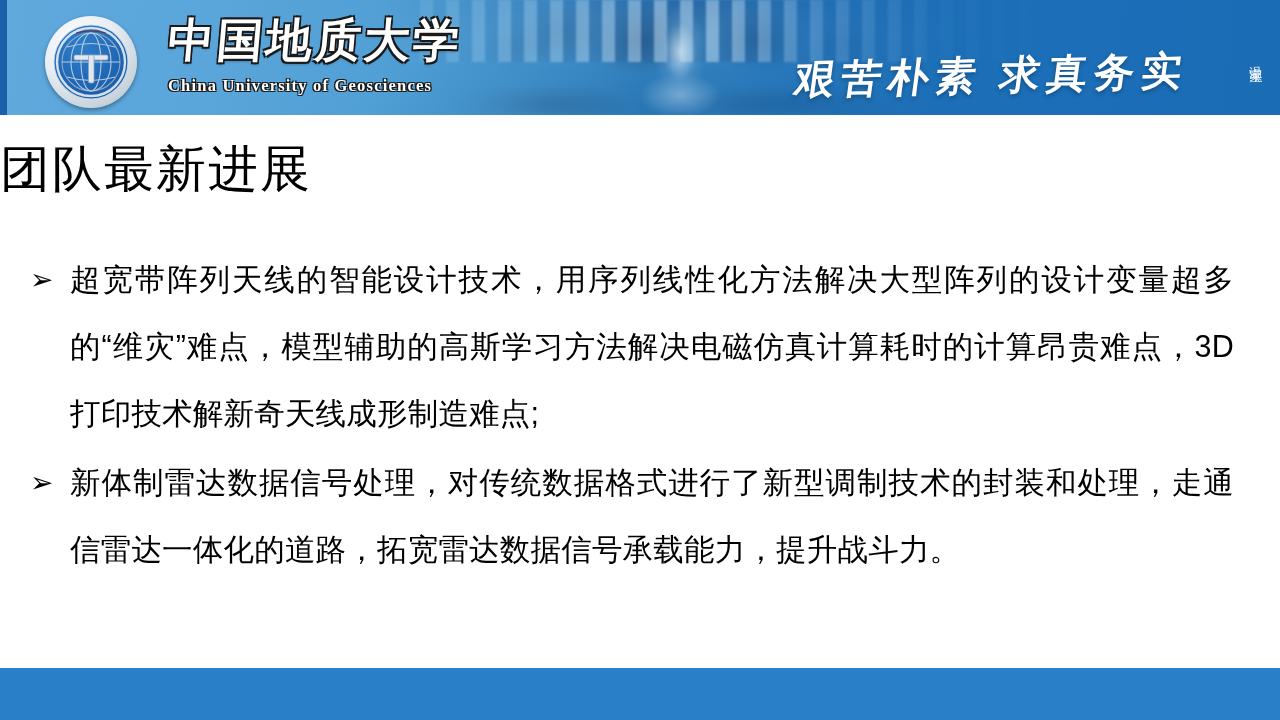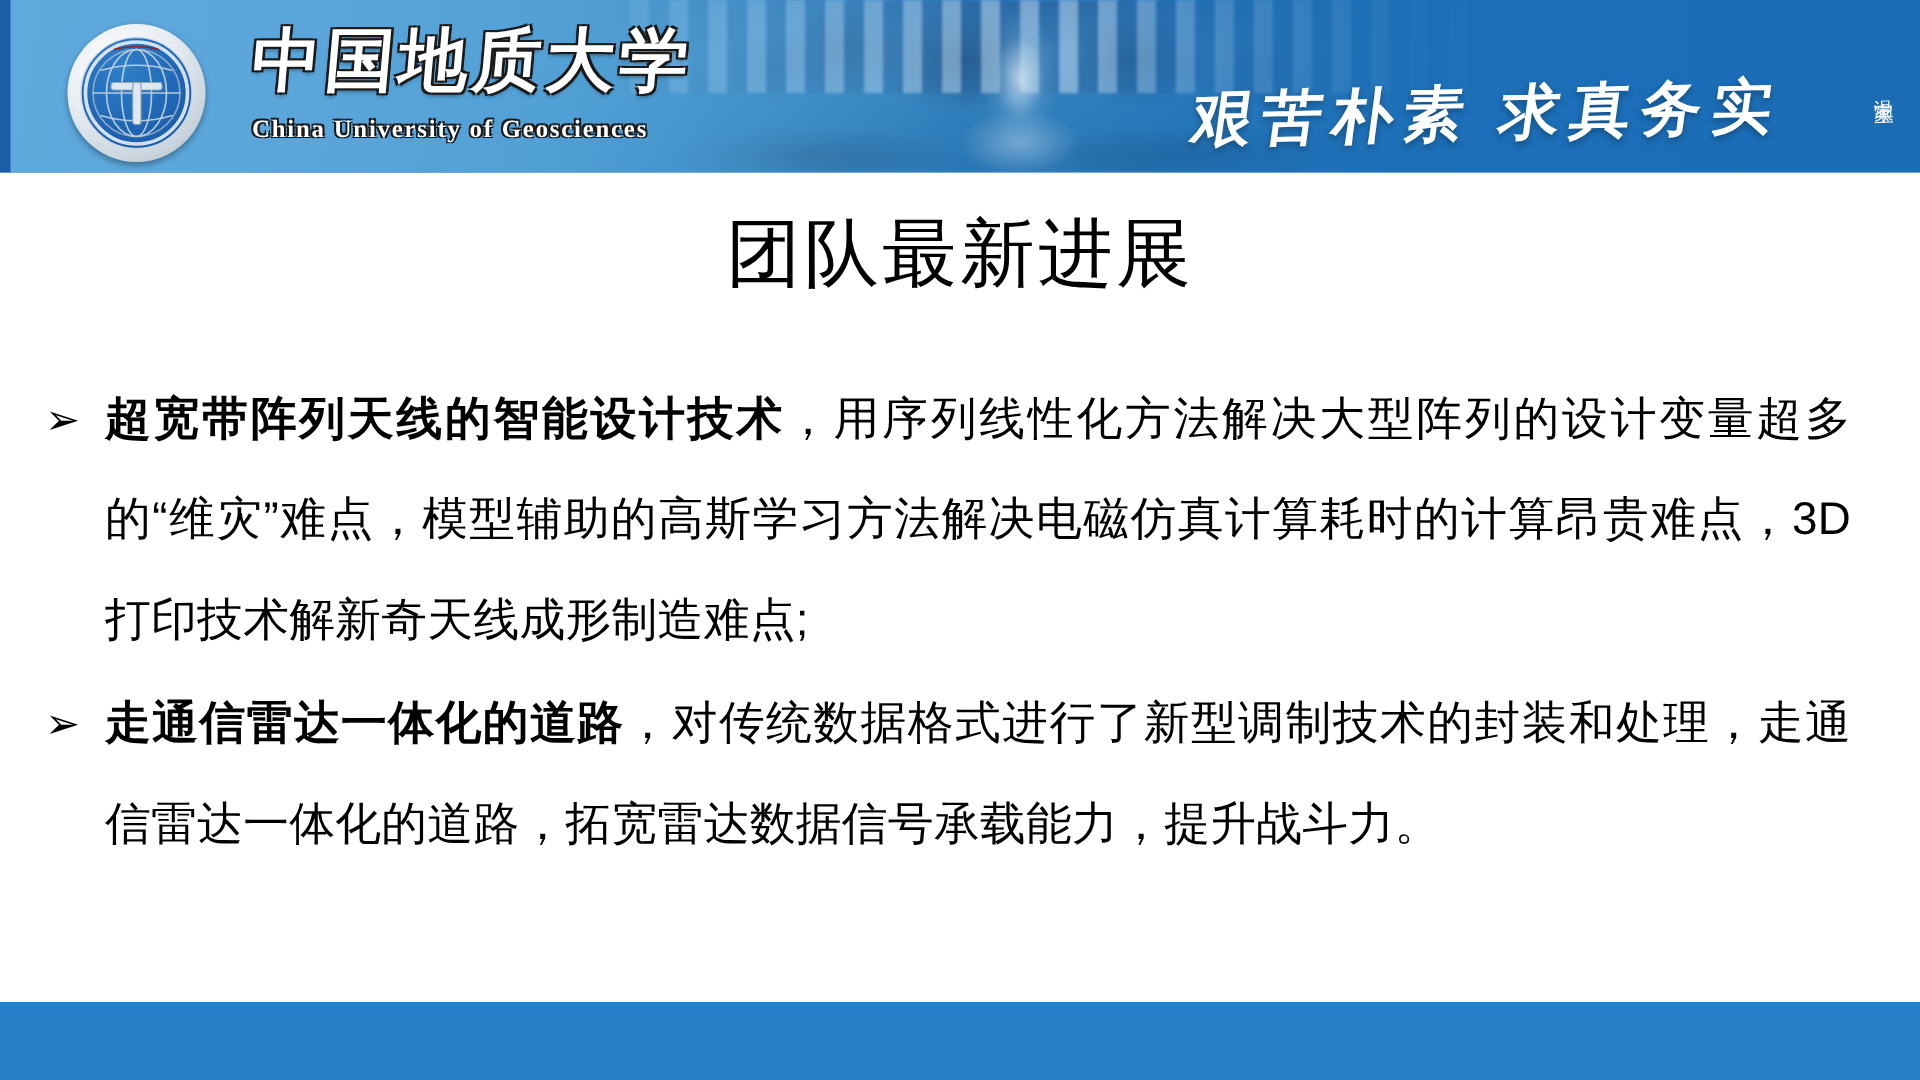--- a/index.html
+++ b/index.html
@@ -107,21 +107,21 @@
     font-family:"Liberation Serif", serif;
     font-size:13px; color:#ffffff; line-height:1.05;
     writing-mode:vertical-rl; letter-spacing:1px;
     opacity:.95;
     transform:rotate(-2deg);
   }
 
   
   .slide-title {
     position:absolute; left:0; top:144px; width:1280px;
-    text-align:center;
+    text-align:left;
     font-family:"Liberation Serif", serif;
     font-size:50px; color:#000000; line-height:1;
     letter-spacing:2px;
   }
 
   
   .body-block { position:absolute; left:0; top:246px; width:1280px; }
   .bullet {
     position:relative;
     padding-left:70px;
@@ -132,21 +132,21 @@
     letter-spacing:0.2px;
     text-align:justify;
     padding-right:46px;
   }
   .bullet + .bullet { margin-top:2px; }
   .bullet .marker {
     position:absolute; left:30px; top:0;
     font-size:28px; line-height:67px; color:#000000;
     font-family:"DejaVu Sans", sans-serif;
   }
-  .bullet b { font-weight:bold; }
+  .bullet b { font-weight:normal; }
 
   
   .footer {
     position:absolute; left:0; bottom:0; width:1280px; height:52px;
     background:#2a80c8;
   }
 </style>
 </head>
 <body>
 
@@ -193,18 +193,18 @@
 
 <div class="body-block">
 
   <div class="bullet">
     <span class="marker">➢</span>
     <b>超宽带阵列天线的智能设计技术</b><span>，用序列线性化方法解决大型阵列的设计变量超多的“维灾”难点，模型辅助的高斯学习方法解决电磁仿真计算耗时的计算昂贵难点，3D打印技术解新奇天线成形制造难点;</span>
   </div>
 
   <div class="bullet">
     <span class="marker">➢</span>
-    <b>走通信雷达一体化的道路</b><span>，对传统数据格式进行了新型调制技术的封装和处理，走通信雷达一体化的道路，拓宽雷达数据信号承载能力，提升战斗力。</span>
+    <b>新体制雷达数据信号处理</b><span>，对传统数据格式进行了新型调制技术的封装和处理，走通信雷达一体化的道路，拓宽雷达数据信号承载能力，提升战斗力。</span>
   </div>
 
 </div>
 
 <div class="footer"></div>
 
 </body></html>

